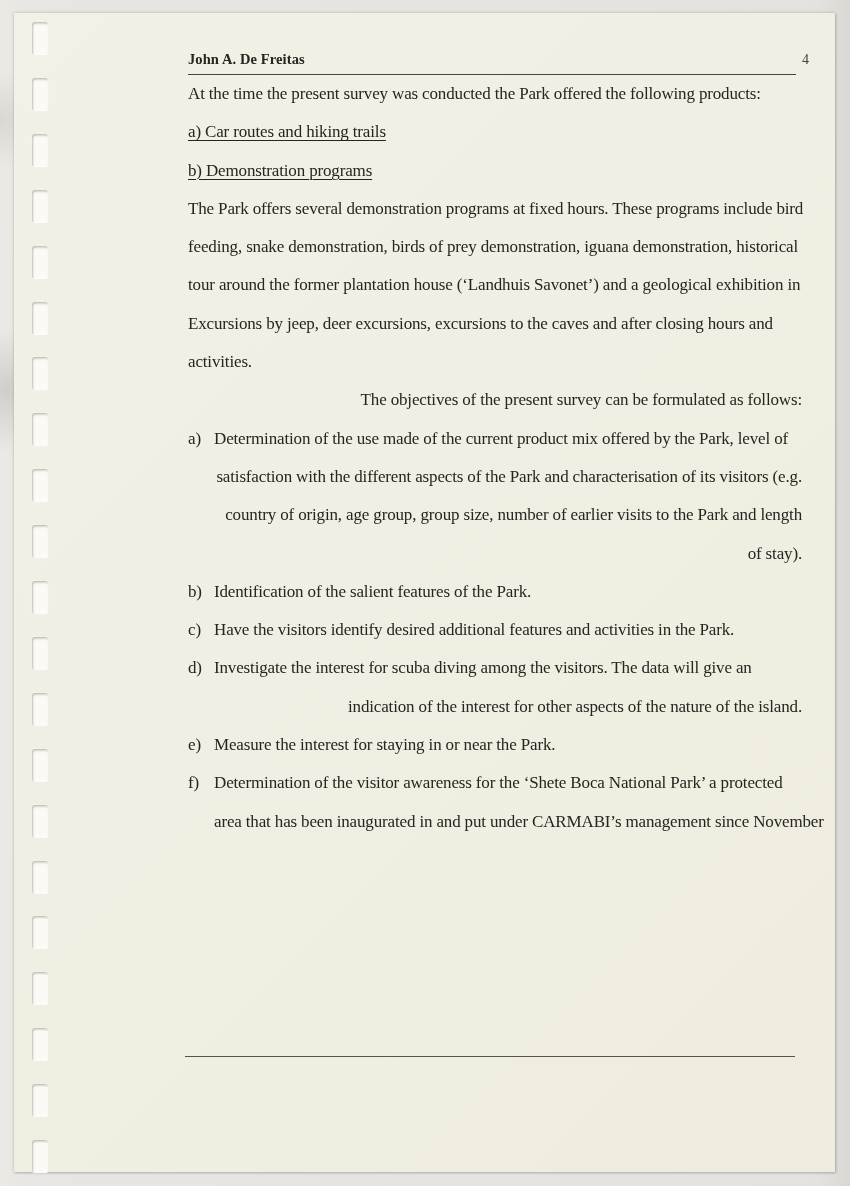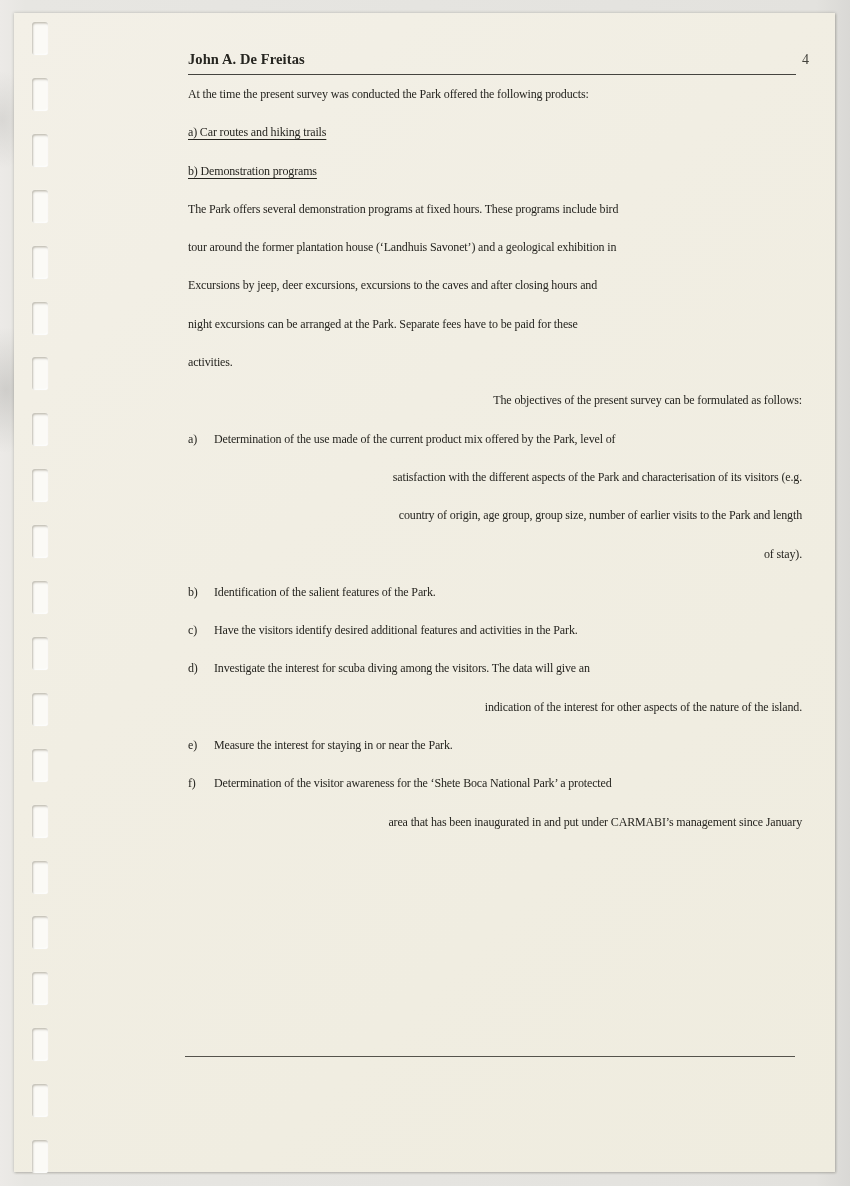--- a/index.html
+++ b/index.html
@@ -69,21 +69,21 @@
     transform: translateX(7px);
   }
   .header-rule {
     border: none;
     border-top: 1.6px solid #45443f;
     margin: 6px 0 0 0;
     width: 608px;
   }
   .doc-body {
     margin-top: 0px;
-    font-size: 12px;
+    font-size: 17px;
     letter-spacing: -0.15px;
     line-height: 38.3px;
   }
   .line {
     white-space: nowrap;
   }
   .line.heading {
     text-decoration: underline;
     text-decoration-thickness: 1.2px;
     text-underline-offset: 3px;
@@ -145,23 +145,23 @@
       <span class="page-num">4</span>
     </div>
 
     <hr class="header-rule">
 
     <div class="doc-body">
         <div class="line plain">At the time the present survey was conducted the Park offered the following products:</div>
         <div class="line heading">a) Car routes and hiking trails</div>
         <div class="line heading">b) Demonstration programs</div>
         <div class="line plain">The Park offers several demonstration programs at fixed hours. These programs include bird</div>
+        <div class="line plain">feeding, snake demonstration, birds of prey demonstration, iguana demonstration, historical</div>
         <div class="line plain">tour around the former plantation house (‘Landhuis Savonet’) and a geological exhibition in</div>
         <div class="line plain">Excursions by jeep, deer excursions, excursions to the caves and after closing hours and</div>
-        <div class="line plain">night excursions can be arranged at the Park. Separate fees have to be paid for these</div>
         <div class="line plain">activities.</div>
         <div class="line indent">The objectives of the present survey can be formulated as follows:</div>
         <div class="line li">
           <span class="marker">a)</span>
           <span class="text">Determination of the use made of the current product mix offered by the Park, level of</span>
         </div>
         <div class="line licont">satisfaction with the different aspects of the Park and characterisation of its visitors (e.g.</div>
         <div class="line licont">country of origin, age group, group size, number of earlier visits to the Park and length</div>
         <div class="line licont">of stay).</div>
         <div class="line li">
@@ -178,18 +178,18 @@
         </div>
         <div class="line licont">indication of the interest for other aspects of the nature of the island.</div>
         <div class="line li">
           <span class="marker">e)</span>
           <span class="text">Measure the interest for staying in or near the Park.</span>
         </div>
         <div class="line li">
           <span class="marker">f)</span>
           <span class="text">Determination of the visitor awareness for the ‘Shete Boca National Park’ a protected</span>
         </div>
-        <div class="line licont">area that has been inaugurated in and put under CARMABI’s management since January</div>
+        <div class="line licont">area that has been inaugurated in and put under CARMABI’s management since November</div>
       </div>
   </div>
 
   <hr class="footer-rule">
 </div>
 
 </body></html>

